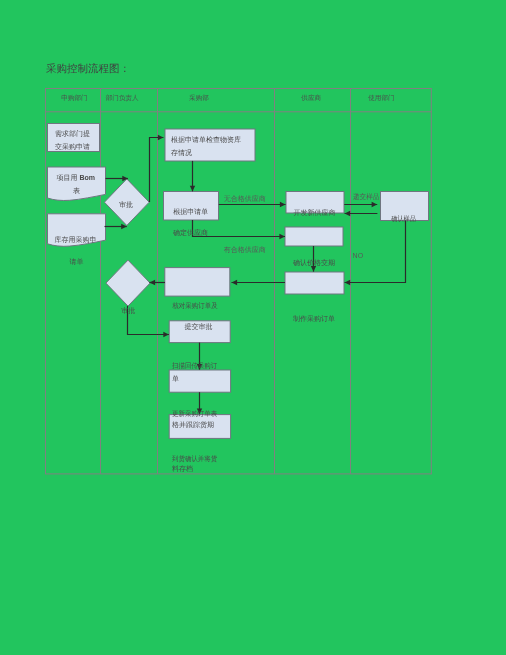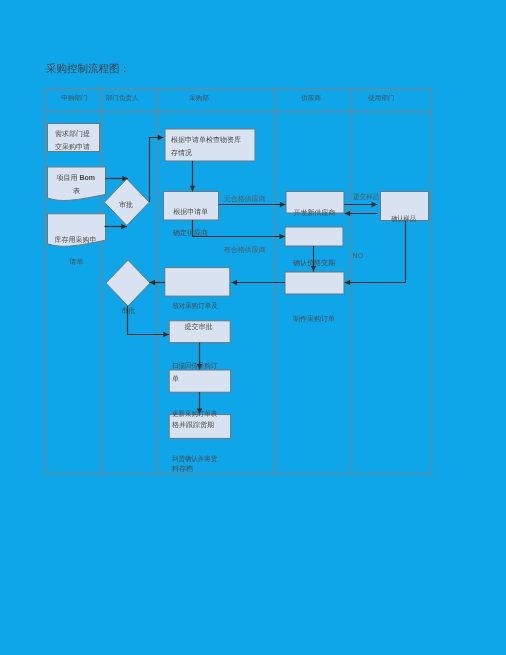--- a/index.html
+++ b/index.html
@@ -1,17 +1,17 @@
 <!DOCTYPE html>
 <html><head>
 <meta charset="utf-8">
 <style>
   html,body{margin:0;padding:0;background:#fff;}
   body{width:506px;height:655px;font-family:"Liberation Serif",serif;-webkit-font-smoothing:antialiased;}
-  #page{position:relative;width:506px;height:655px;overflow:hidden;background:#0ea5e9;}
+  #page{position:relative;width:506px;height:655px;overflow:hidden;background:#22c55e;}
   #title{position:absolute;left:46px;top:62px;font-size:10.5px;color:#404040;letter-spacing:0px;white-space:nowrap;}
   #chart{position:absolute;left:0;top:0;}
   .lane-label{font-size:6.6px;fill:#4c4c4c;text-anchor:middle;}
   .node-text{font-size:7.0px;fill:#4a4a4a;}
   .edge-text{font-size:7.0px;fill:#585858;}
 </style>
 </head>
 <body>
 
 <div id="page">

